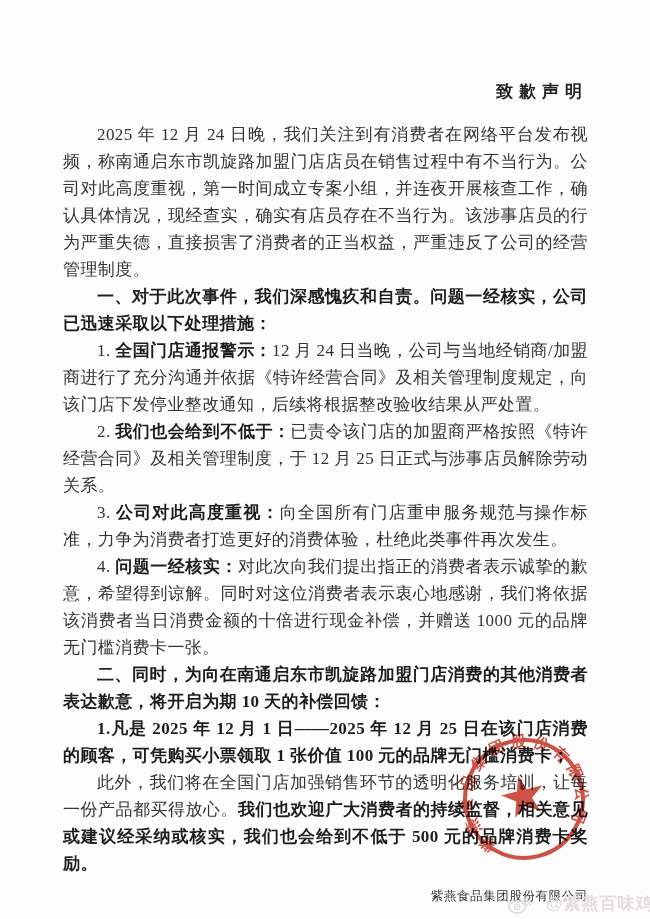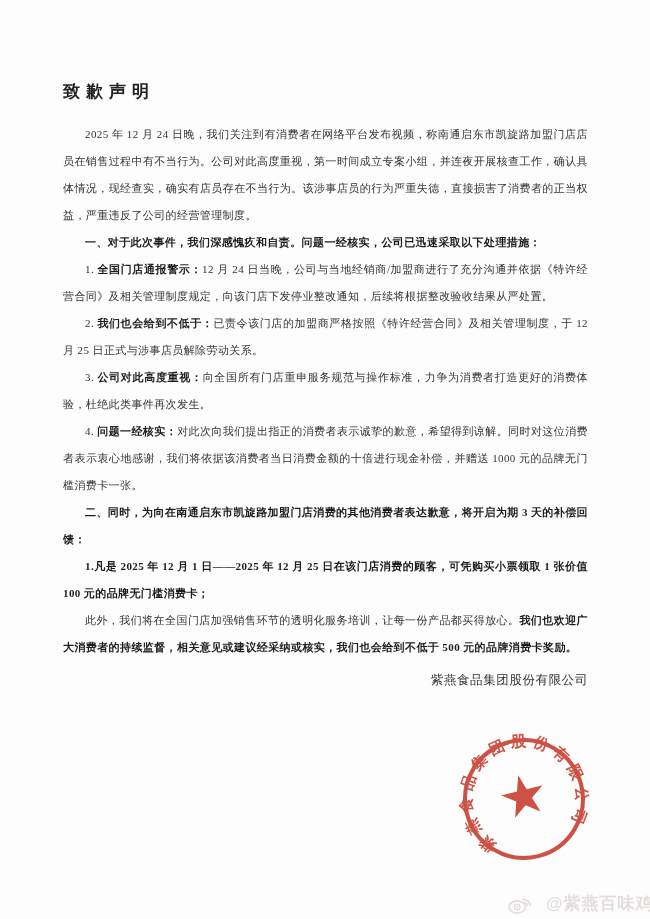--- a/index.html
+++ b/index.html
@@ -11,29 +11,29 @@
     font-family:"Liberation Serif","DejaVu Serif",serif;
     color:#333;
   }
   #content{
     position:absolute;
     left:63px;top:80px;
     width:525px;
   }
   h1.doc-title{
     margin:0 0 18px 0;
-    text-align:left;
+    text-align:right;
     font-size:17px;
     font-weight:bold;
     color:#222;
     letter-spacing:6px;
   }
   p.para{
     margin:0;
-    font-size:11px;
+    font-size:17px;
     line-height:27px;
     text-align:justify;
     text-indent:2em;
     letter-spacing:0.4px;
     color:#333;
   }
   p.para.gap{}
   p.para .b{font-weight:bold;color:#1d1d1d;}
   .signature{
     margin-top:4px;
@@ -72,21 +72,21 @@
 
   <div id="content">
     <h1 class="doc-title">致歉声明</h1>
     <div>
         <p class="para"><span>2025 年 12 月 24 日晚，我们关注到有消费者在网络平台发布视频，称南通启东市凯旋路加盟门店店员在销售过程中有不当行为。公司对此高度重视，第一时间成立专案小组，并连夜开展核查工作，确认具体情况，现经查实，确实有店员存在不当行为。该涉事店员的行为严重失德，直接损害了消费者的正当权益，严重违反了公司的经营管理制度。</span></p>
         <p class="para gap"><span class="b">一、对于此次事件，我们深感愧疚和自责。问题一经核实，公司已迅速采取以下处理措施：</span></p>
         <p class="para"><span>1. </span><span class="b">全国门店通报警示：</span><span>12 月 24 日当晚，公司与当地经销商/加盟商进行了充分沟通并依据《特许经营合同》及相关管理制度规定，向该门店下发停业整改通知，后续将根据整改验收结果从严处置。</span></p>
         <p class="para"><span>2. </span><span class="b">我们也会给到不低于：</span><span>已责令该门店的加盟商严格按照《特许经营合同》及相关管理制度，于 12 月 25 日正式与涉事店员解除劳动关系。</span></p>
         <p class="para"><span>3. </span><span class="b">公司对此高度重视：</span><span>向全国所有门店重申服务规范与操作标准，力争为消费者打造更好的消费体验，杜绝此类事件再次发生。</span></p>
         <p class="para"><span>4. </span><span class="b">问题一经核实：</span><span>对此次向我们提出指正的消费者表示诚挚的歉意，希望得到谅解。同时对这位消费者表示衷心地感谢，我们将依据该消费者当日消费金额的十倍进行现金补偿，并赠送 1000 元的品牌无门槛消费卡一张。</span></p>
-        <p class="para"><span class="b">二、同时，为向在南通启东市凯旋路加盟门店消费的其他消费者表达歉意，将开启为期 3 天的补偿回馈：</span></p>
+        <p class="para"><span class="b">二、同时，为向在南通启东市凯旋路加盟门店消费的其他消费者表达歉意，将开启为期 10 天的补偿回馈：</span></p>
         <p class="para"><span class="b">1.凡是 2025 年 12 月 1 日——2025 年 12 月 25 日在该门店消费的顾客，可凭购买小票领取 1 张价值 100 元的品牌无门槛消费卡；</span></p>
         <p class="para"><span>此外，我们将在全国门店加强销售环节的透明化服务培训，让每一份产品都买得放心。</span><span class="b">我们也欢迎广大消费者的持续监督，相关意见或建议经采纳或核实，我们也会给到不低于 500 元的品牌消费卡奖励。</span></p>
       </div>
     <div class="signature">
       <div>紫燕食品集团股份有限公司</div>
 
     </div>
   </div>
 
   <svg class="seal" viewBox="0 0 130 130" aria-hidden="true">

